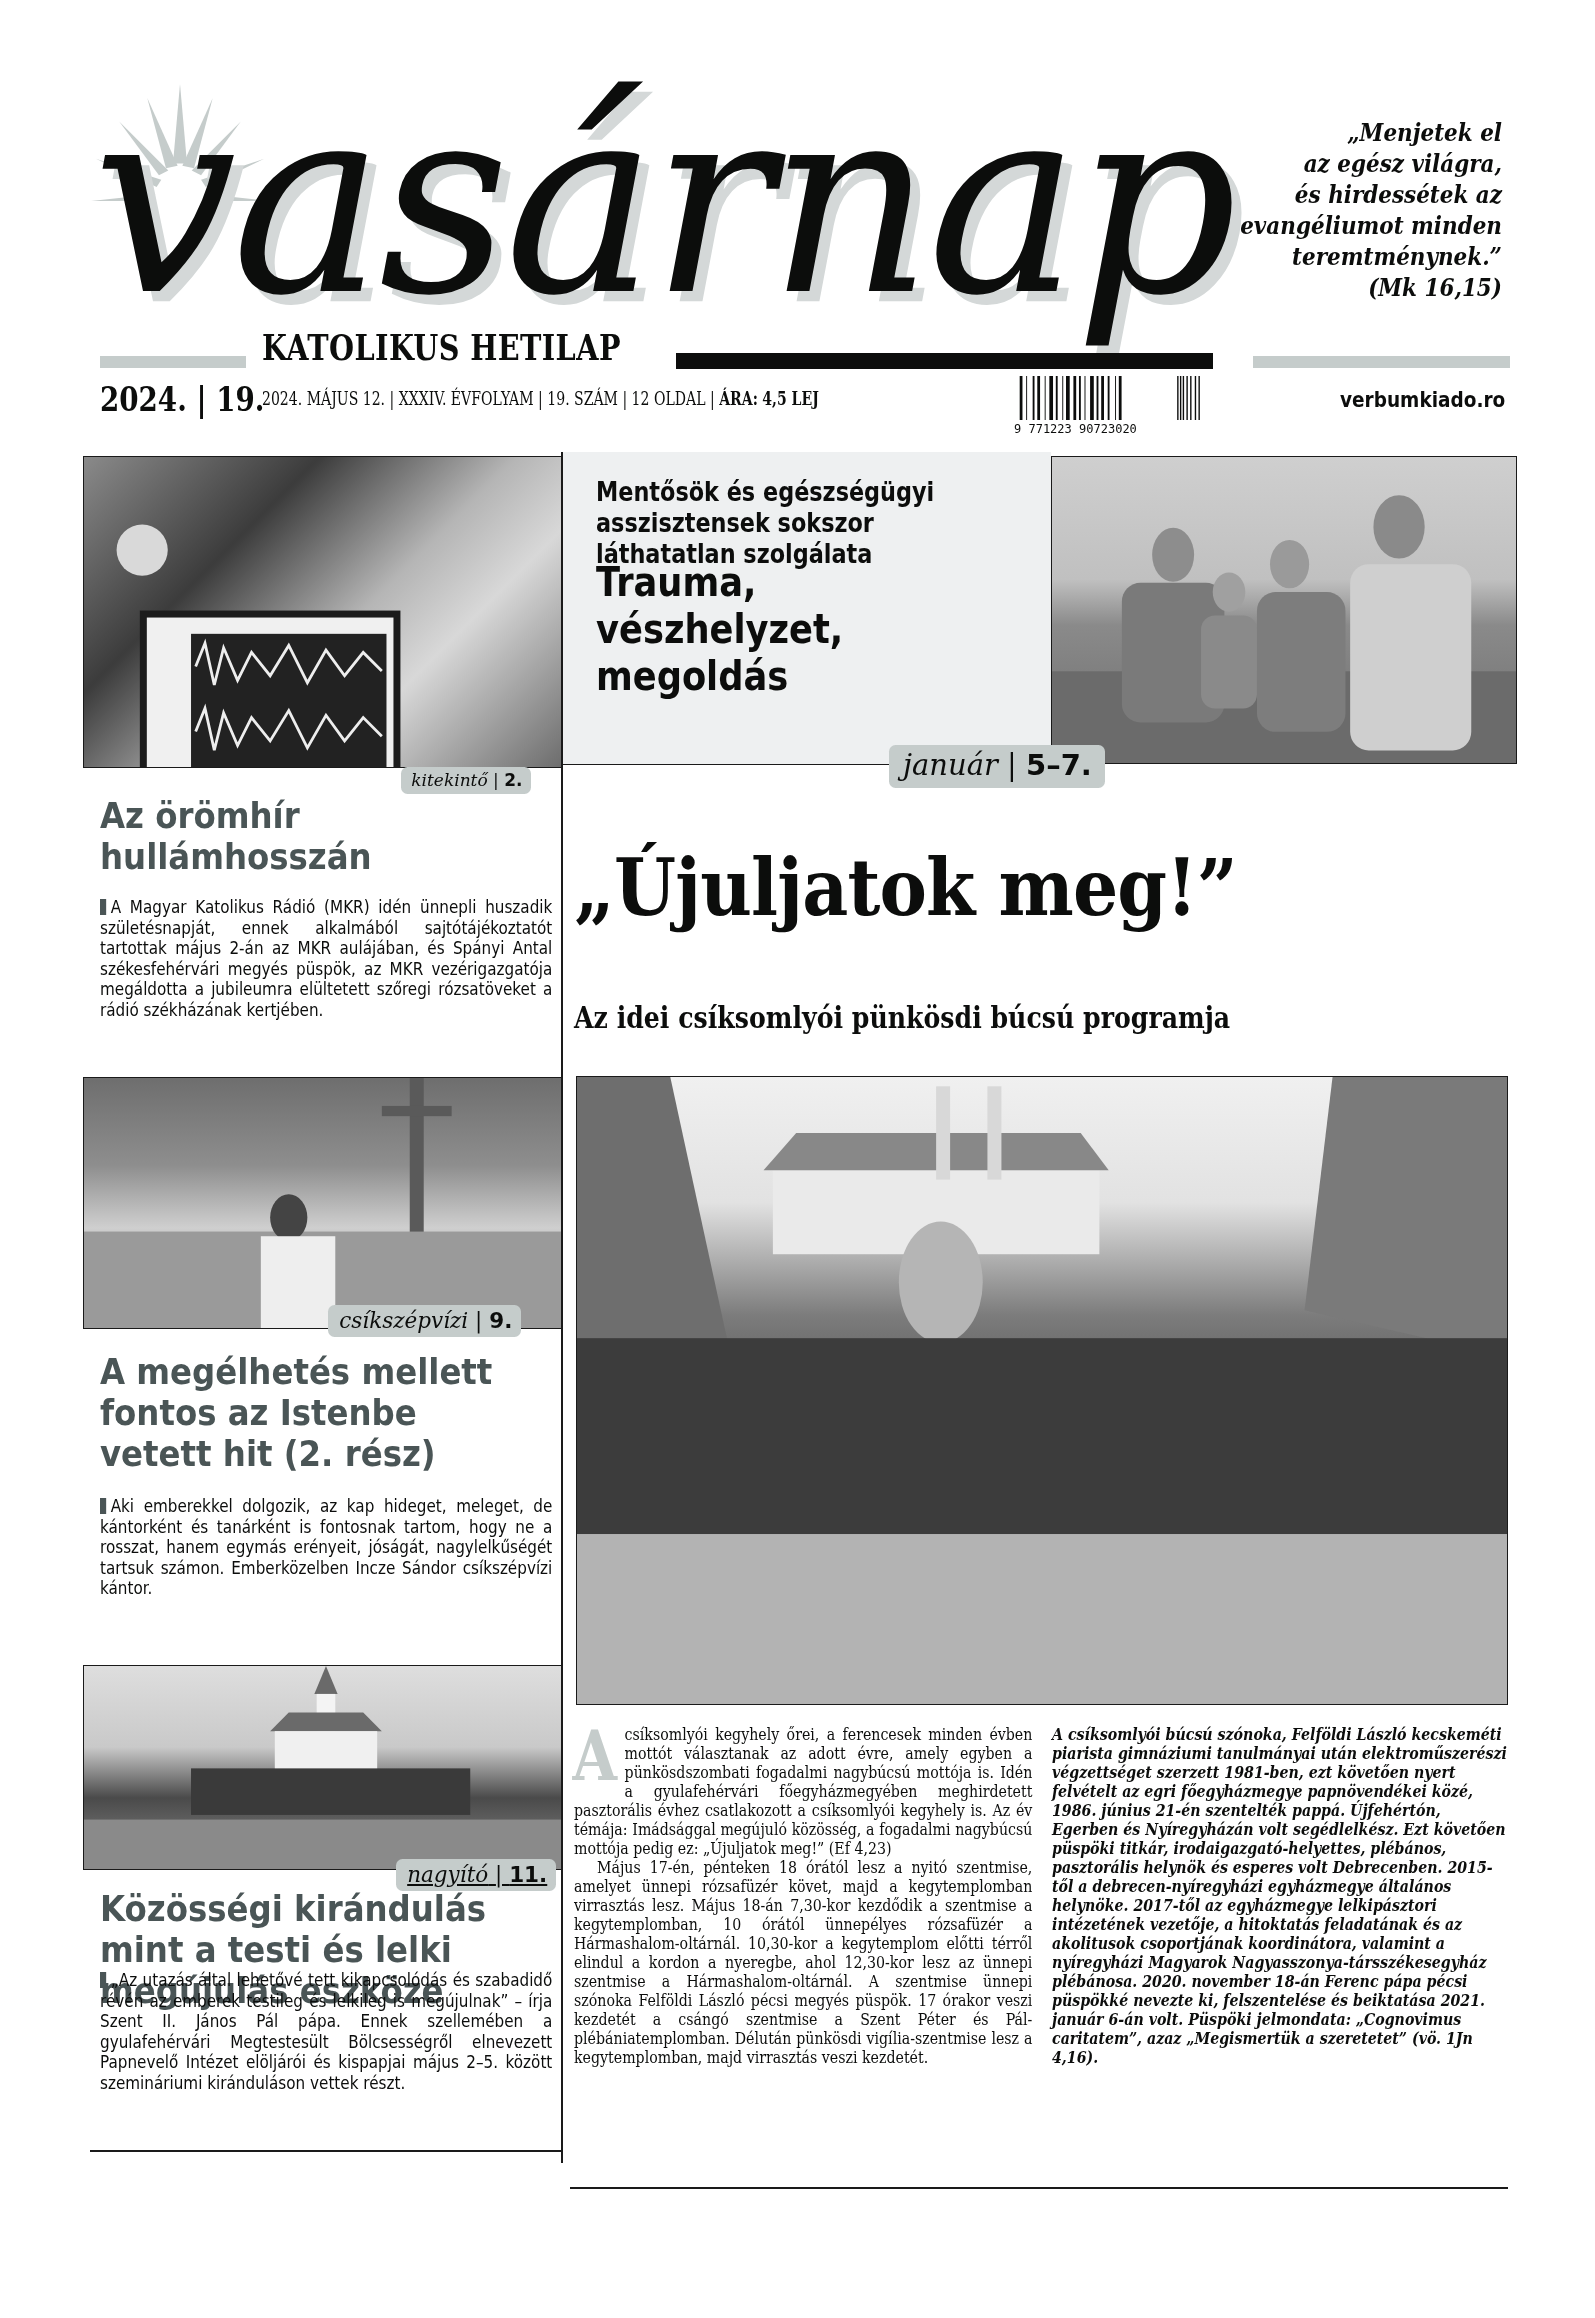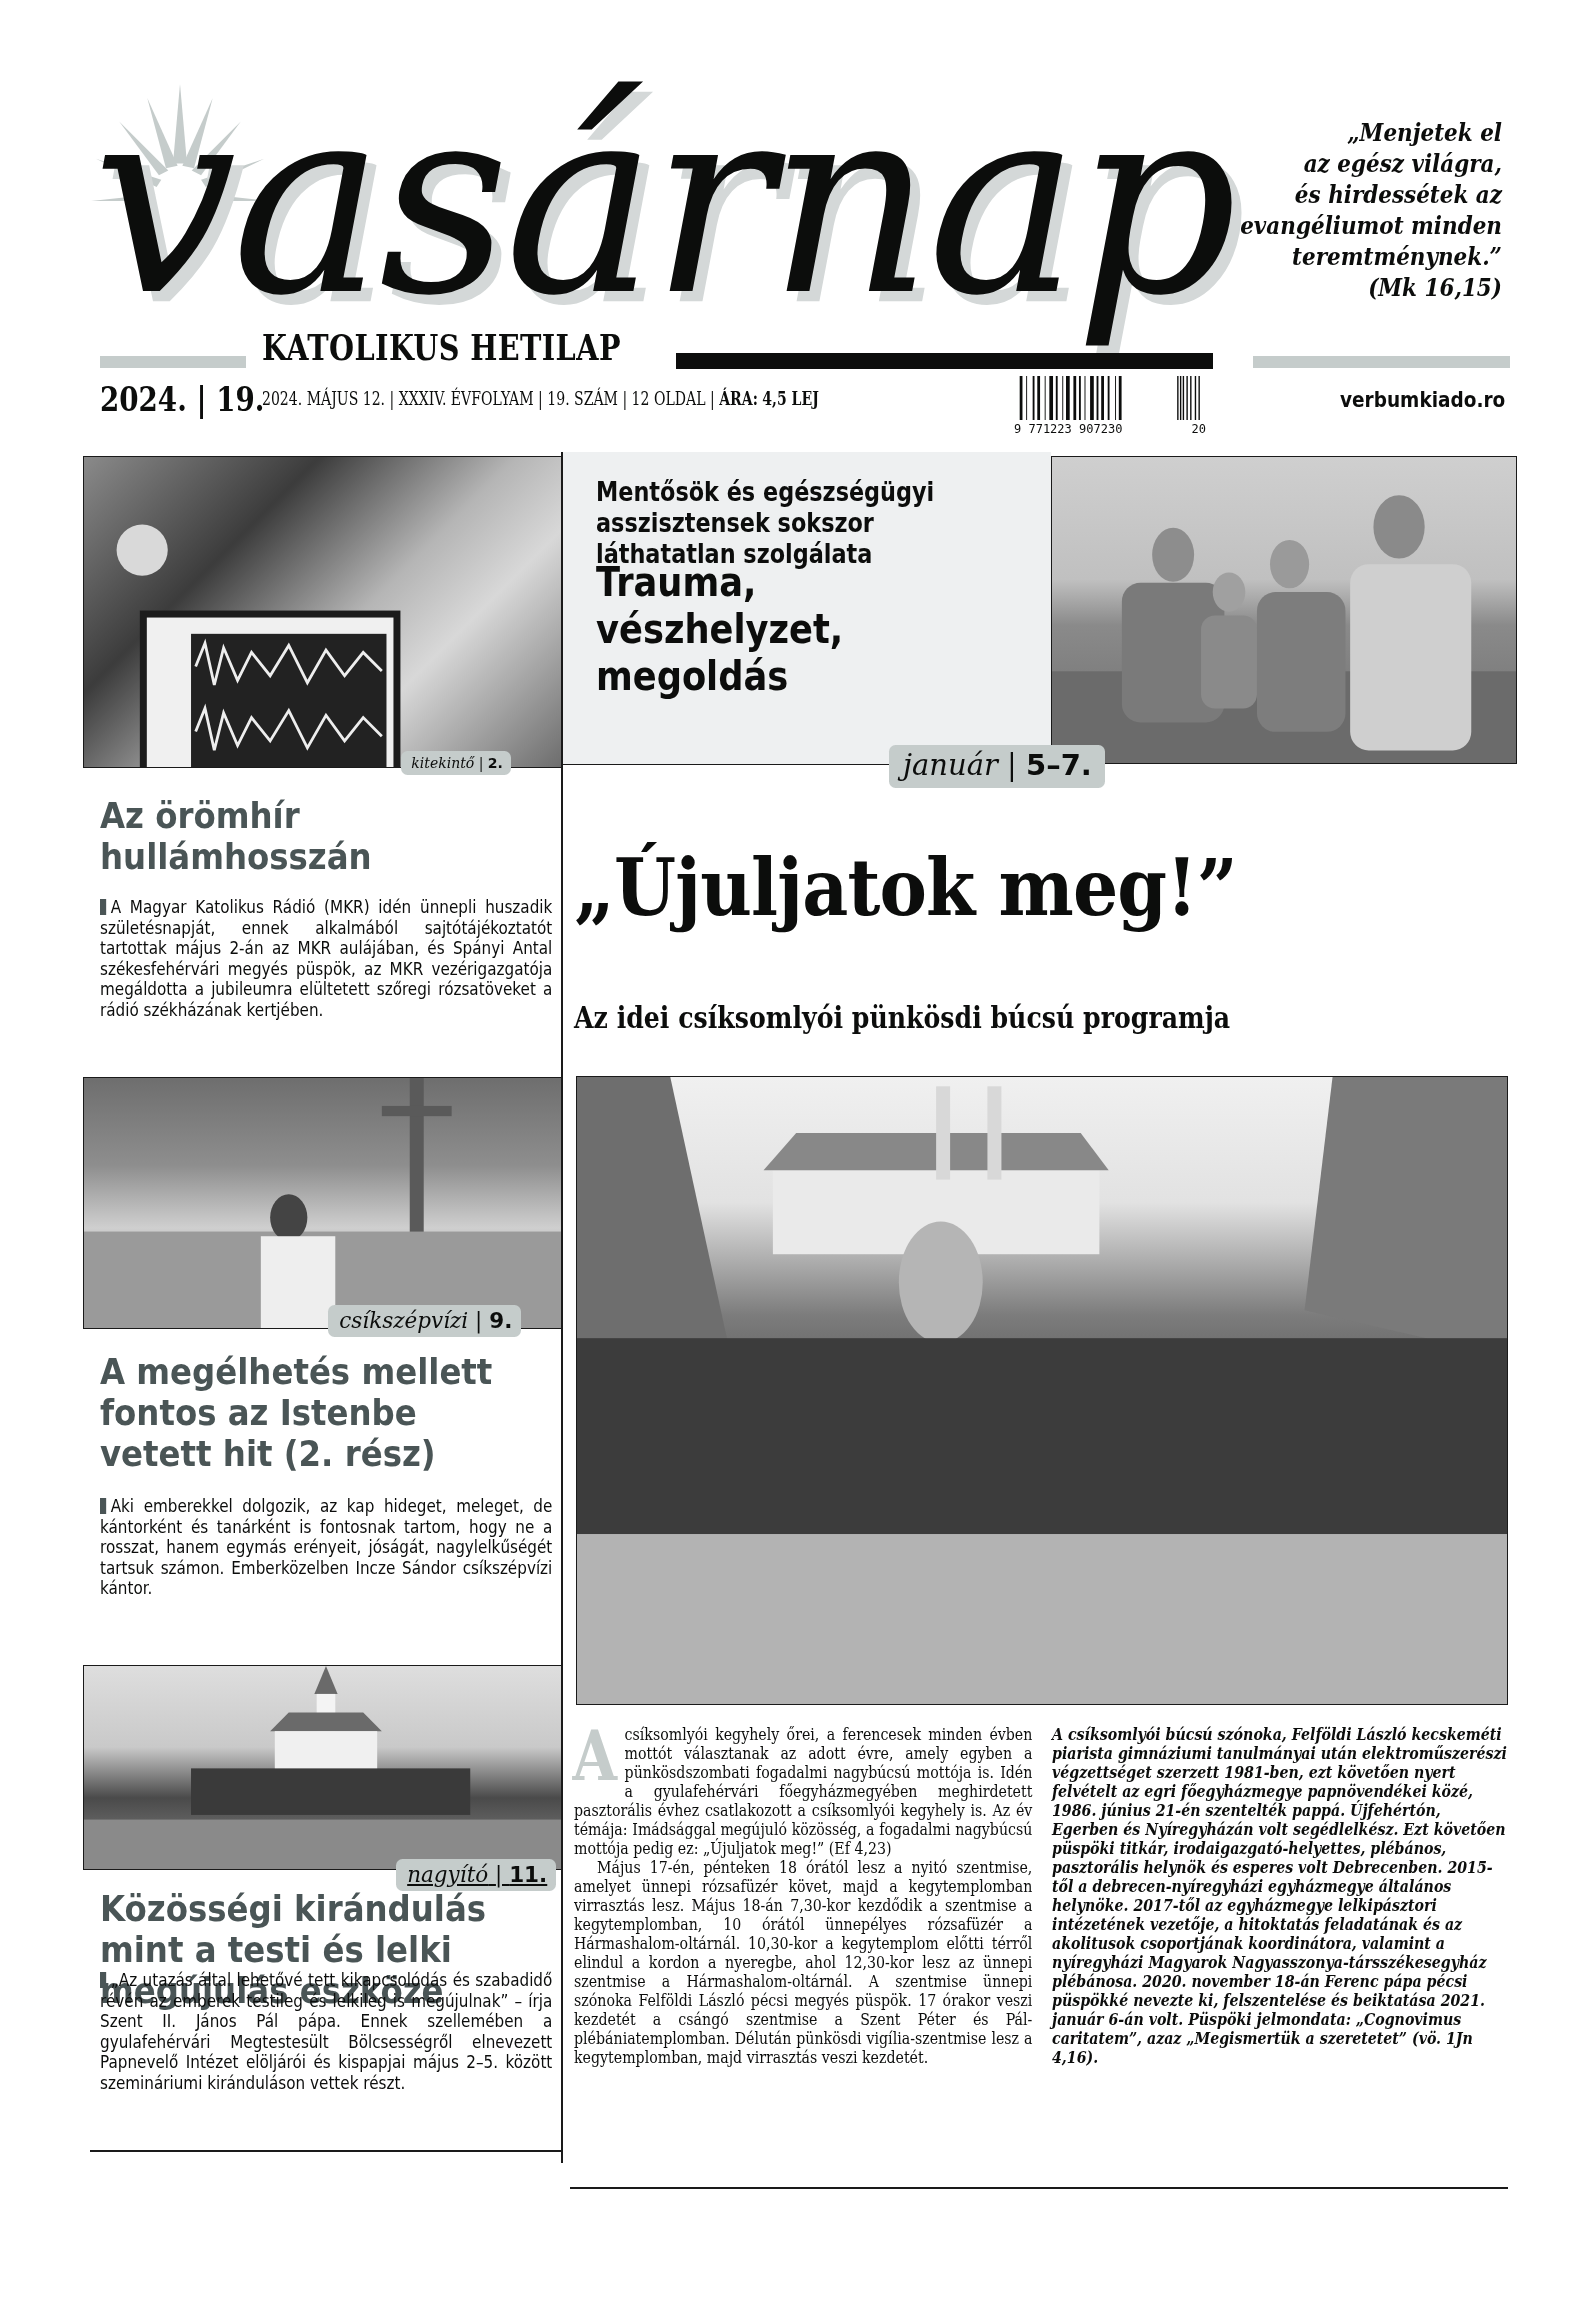--- a/index.html
+++ b/index.html
@@ -121,38 +121,38 @@
         <rect x="224" y="0" width="6" height="95"></rect>
         <rect x="350" y="0" width="3" height="95"></rect>
         <rect x="356" y="0" width="3" height="95"></rect>
         <rect x="362" y="0" width="3" height="95"></rect>
         <rect x="370" y="0" width="3" height="95"></rect>
         <rect x="378" y="0" width="3" height="95"></rect>
         <rect x="388" y="0" width="3" height="95"></rect>
         <rect x="396" y="0" width="3" height="95"></rect>
       </g>
   </svg>
-  <div style="display:flex; justify-content:space-between; font-family:'DejaVu Sans Mono', monospace; font-size:12px; line-height:14px; width:192px;">
+  <div style="display:flex; justify-content:flex-start; font-family:'DejaVu Sans Mono', monospace; font-size:12px; line-height:14px; width:192px;">
     <span>9 771223 907230</span>
     <span>20</span>
   </div>
 </div>
 <div class="abs web">verbumkiado.ro</div>
 
 <div class="abs photo ph-radio">
   <svg class="ph-inner" viewBox="0 0 1025 667" preserveAspectRatio="none">
     <rect x="120" y="330" width="560" height="410" fill="#1c1c1c"></rect>
     <rect x="135" y="345" width="530" height="360" fill="#f0f0f0"></rect>
     <rect x="230" y="380" width="420" height="290" fill="#222"></rect>
     <path d="M240 450 L260 400 L280 490 L300 410 L330 480 L360 420 L400 470 L440 405 L480 485 L520 415 L560 470 L600 420 L640 460" stroke="#eee" stroke-width="6" fill="none"></path>
     <path d="M240 590 L260 540 L280 630 L300 550 L330 620 L360 560 L400 610 L440 545 L480 625 L520 555 L560 610 L600 560 L640 600" stroke="#eee" stroke-width="6" fill="none"></path>
     <circle cx="125" cy="200" r="55" fill="#d9d9d9"></circle>
   </svg>
 </div>
-<div class="abs tag" style="left:401px; top:751px; padding:4.7px 8.4px 5.6px 10.3px; font-size:14px;">
+<div class="abs tag" style="left:401px; top:767px; padding:4.7px 8.4px 5.6px 10.3px; font-size:17px;">
   <span class="it">kitekintő</span>
   <span> | </span>
   <span class="pg">2.</span>
 </div>
 
 <div class="abs focus-box"></div>
 <div class="abs focus-kicker">Mentősök és egészségügyi asszisztensek sokszor láthatatlan szolgálata</div>
 <div class="abs focus-head">
   <div>Trauma,</div>
   <div>vészhelyzet,</div>

